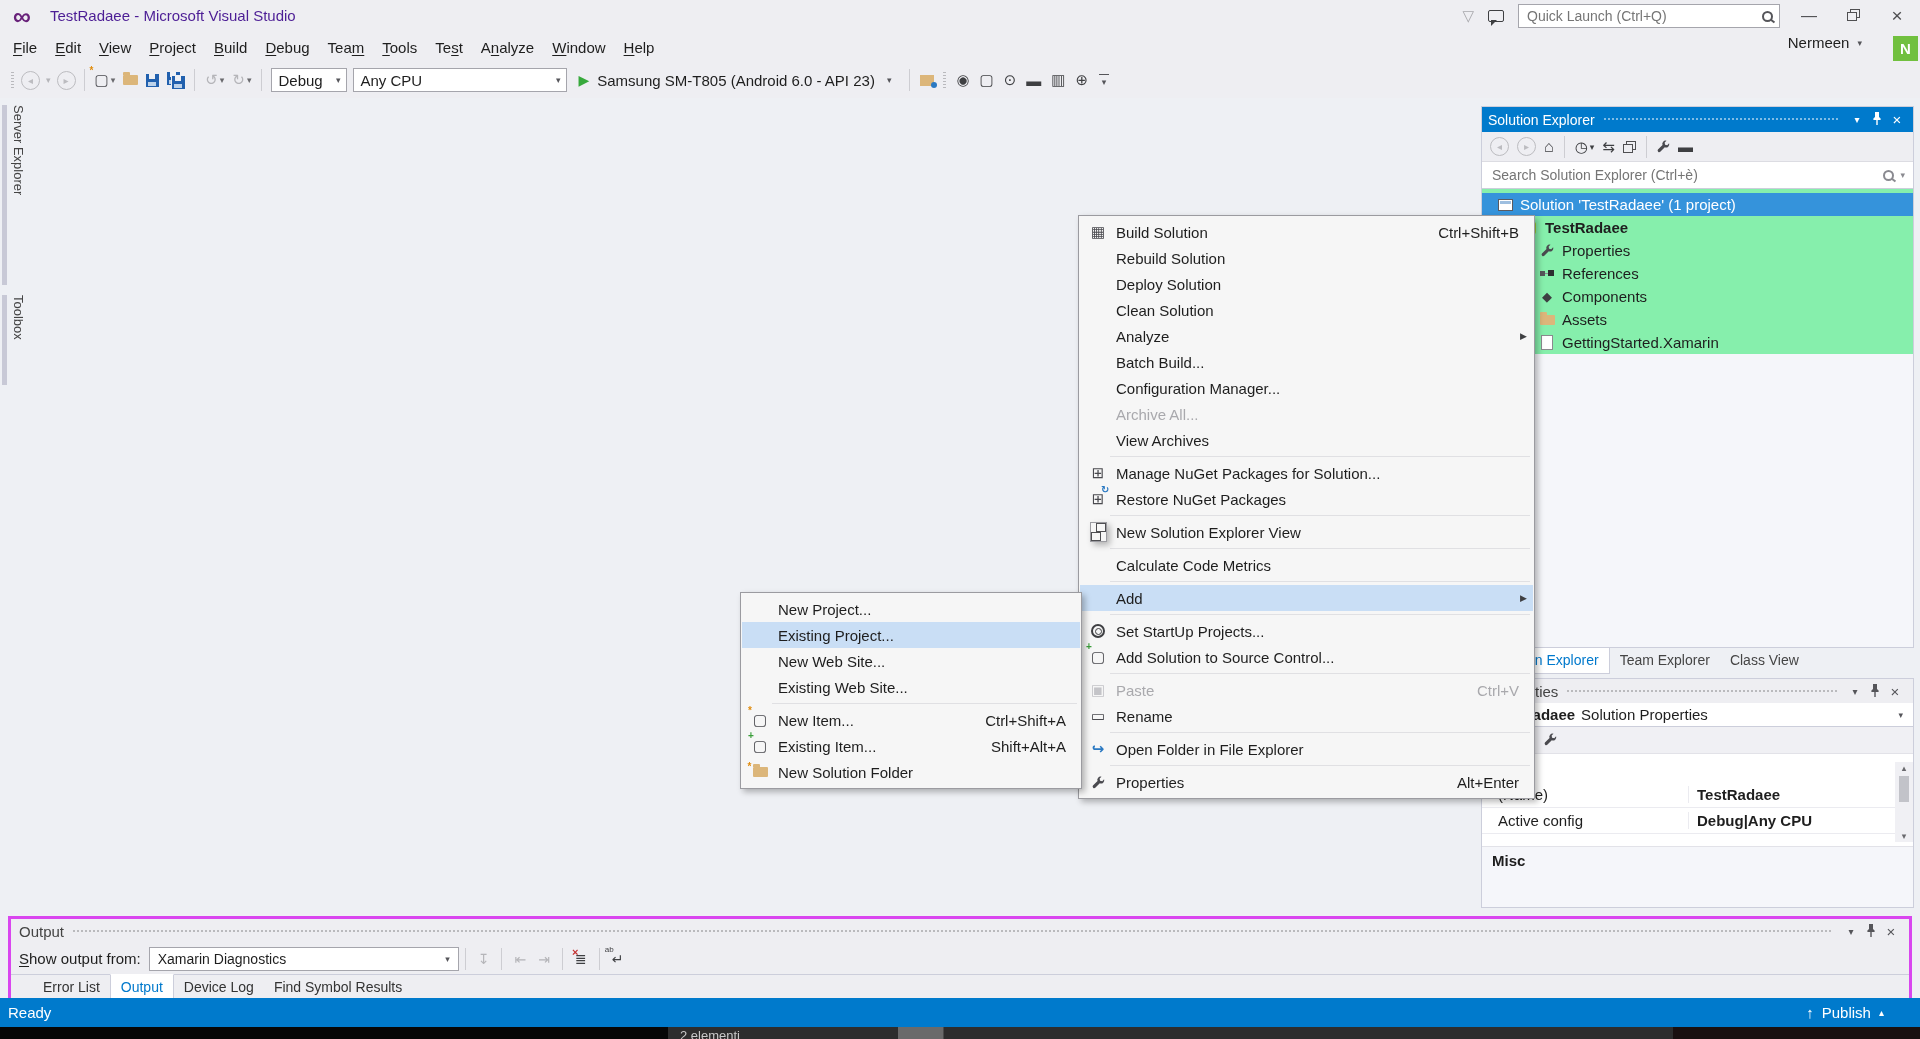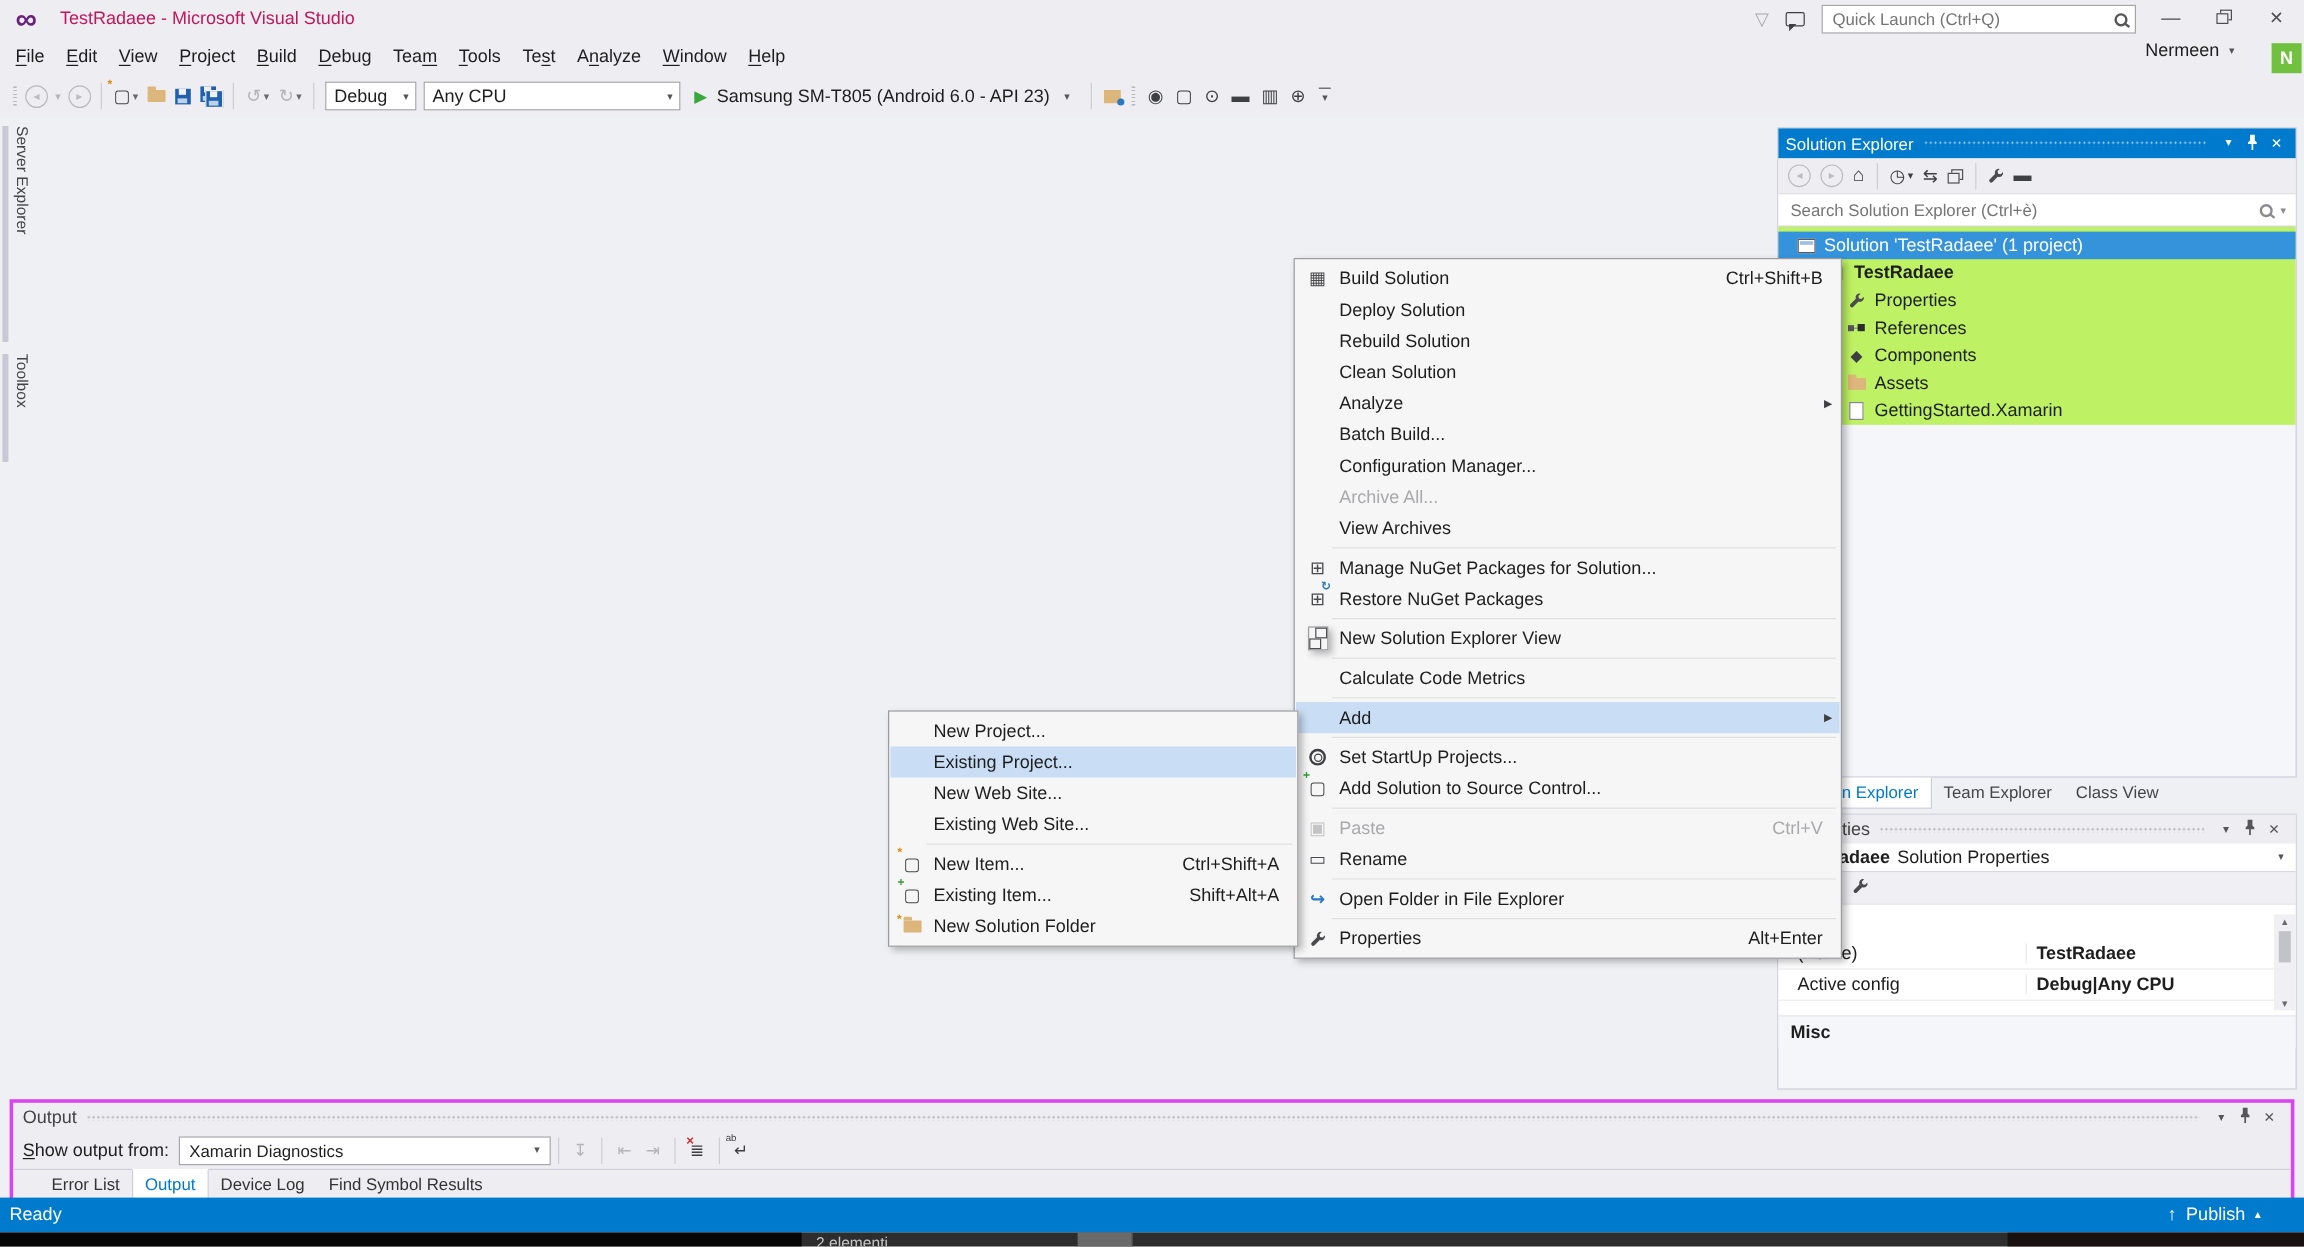--- a/index.html
+++ b/index.html
@@ -3,21 +3,21 @@
 <meta charset="utf-8">
 <style>
   html,body{margin:0;padding:0;background:#d0d0d0;}
   #root{position:relative;width:1920px;height:1039px;overflow:hidden;
         font-family:"Liberation Sans","DejaVu Sans",sans-serif;font-size:15px;color:#1e1e1e;
         background:#eef0f4;}
   .abs{position:absolute;}
   
   .titlebar{left:0;top:0;width:1920px;height:32px;background:#eeeef2;}
   .vslogo{left:13px;top:2px;font-size:25px;font-weight:bold;color:#68217a;}
-  .wtitle{left:50px;top:7px;color:#be185d;}
+  .wtitle{left:50px;top:7px;color:#4c1d95;}
   .tb-right{top:0;right:0;height:32px;display:flex;align-items:center;gap:14px;padding-right:8px;}
   .funnel{color:#a9a9ad;font-size:15px;}
   .bubble{width:14px;height:10px;border:1.6px solid #3e3f42;border-radius:2px;position:relative;display:inline-block;}
   .bubble::after{content:"";position:absolute;left:2px;bottom:-5px;border:3px solid transparent;border-top-color:#3e3f42;border-left-color:#3e3f42;}
   .ql{width:248px;height:22px;background:#fff;border:1px solid #a5a5ac;display:flex;align-items:center;padding:0 6px;gap:6px;}
   .ql input{flex:1;border:none;outline:none;font:14px "Liberation Sans",sans-serif;color:#6d6d71;background:transparent;}
   .mag{width:7px;height:7px;border:2px solid #55555a;border-radius:50%;position:relative;display:inline-block;flex:none;}
   .mag::after{content:"";position:absolute;width:5px;height:2px;background:#55555a;right:-4px;bottom:-2px;transform:rotate(38deg);}
   .mag.lt{border-color:#8a8a90;}.mag.lt::after{background:#8a8a90;}
   .wbtn{width:30px;text-align:center;color:#4f4f52;font-size:16px;}
@@ -71,21 +71,21 @@
   
   .sepanel{left:1481px;top:106px;width:433px;height:542px;background:#f5f6fa;border:1px solid #cccedb;box-sizing:border-box;}
   .sehead{height:25px;background:#007acc;color:#fff;display:flex;align-items:center;padding:0 6px;font-size:14px;}
   .dots{flex:1;height:5px;margin:0 8px;background-image:radial-gradient(circle,rgba(255,255,255,.5) 1px,transparent 1.1px);background-size:4px 4px;}
   .dots.dk{background-image:radial-gradient(circle,rgba(0,0,0,.22) 1px,transparent 1.1px);}
   .hbtn{width:20px;text-align:center;color:#fff;}
   .setools{height:29px;display:flex;align-items:center;background:#eeeef2;padding:0 4px;border-bottom:1px solid #dcdce2;}
   .sti{margin:0 4px;color:#3e3f42;display:flex;align-items:center;}
   .sesearch{height:26px;background:#fff;border-bottom:1px solid #cccedb;display:flex;align-items:center;padding:0 8px;}
   .sesearch input{flex:1;border:none;outline:none;font:14px "Liberation Sans",sans-serif;color:#777;background:transparent;}
-  .setree{background:#bef264;padding-top:4px;}
+  .setree{background:#86efac;padding-top:4px;}
   .trow{height:23px;display:flex;align-items:center;gap:7px;white-space:nowrap;}
   .trow.sel{background:#3593db;color:#fff;}
   .trow .tic{flex:none;display:inline-flex;align-items:center;justify-content:center;width:16px;}
   .solico{width:13px;height:10px;border:1px solid #5a5a60;background:#fff;position:relative;}
   .solico::before{content:"";position:absolute;top:1px;left:1px;right:1px;height:3px;background:#9ebfe0;}
   .projico{width:12px;height:12px;background:#9ccc3c;border-radius:2px;}
   .refsico{position:relative;width:14px;height:7px;background:linear-gradient(#8a8a8e 0 0) center/12px 1px no-repeat;}
   .refsico::before{content:"";position:absolute;left:0;top:1px;width:5px;height:5px;background:#55555a;}
   .refsico::after{content:"";position:absolute;right:0;top:0;width:6px;height:6px;background:#2d2d30;}
   .docico{width:10px;height:13px;border:1px solid #8a8a8e;background:#fff;}
@@ -440,25 +440,25 @@
   </div>
 
   <div class="menu ctx">
     <div class="mi">
       <span class="ic">▦</span>
       <span class="lb">Build Solution</span>
       <span class="sc">Ctrl+Shift+B</span>
     </div>
     <div class="mi">
         <span class="ic"></span>
+        <span class="lb">Rebuild Solution</span>
+      </div>
+    <div class="mi">
+        <span class="ic"></span>
         <span class="lb">Deploy Solution</span>
-      </div>
-    <div class="mi">
-        <span class="ic"></span>
-        <span class="lb">Rebuild Solution</span>
       </div>
     <div class="mi">
         <span class="ic"></span>
         <span class="lb">Clean Solution</span>
       </div>
     <div class="mi">
         <span class="ic"></span>
         <span class="lb">Analyze</span>
         <span class="ar">▶</span>
       </div>

